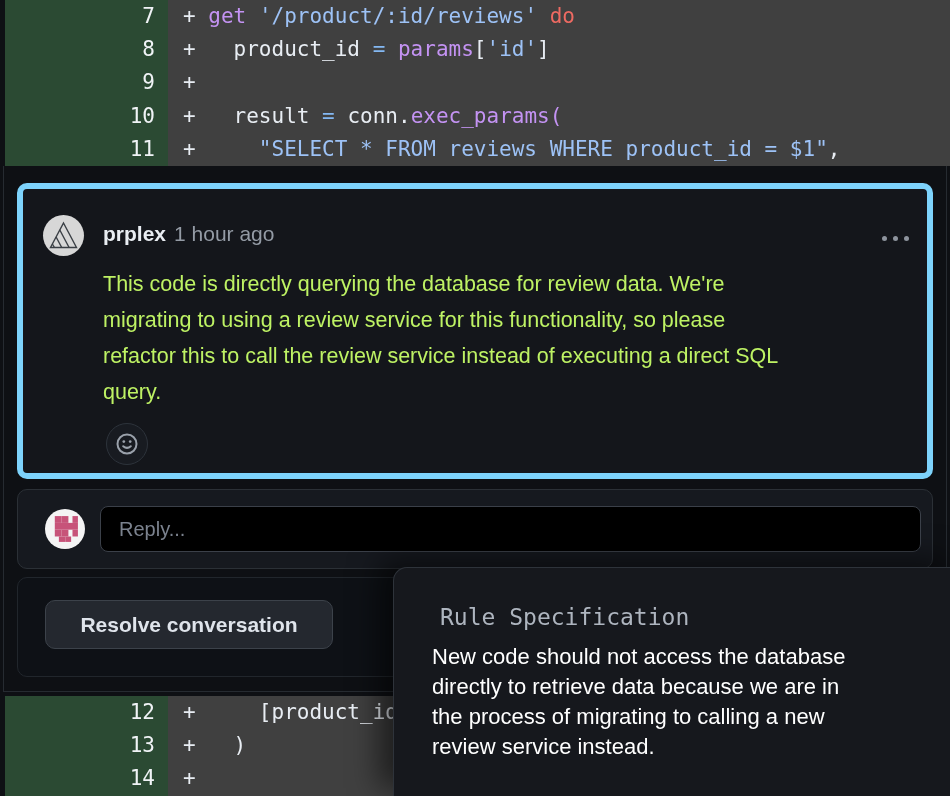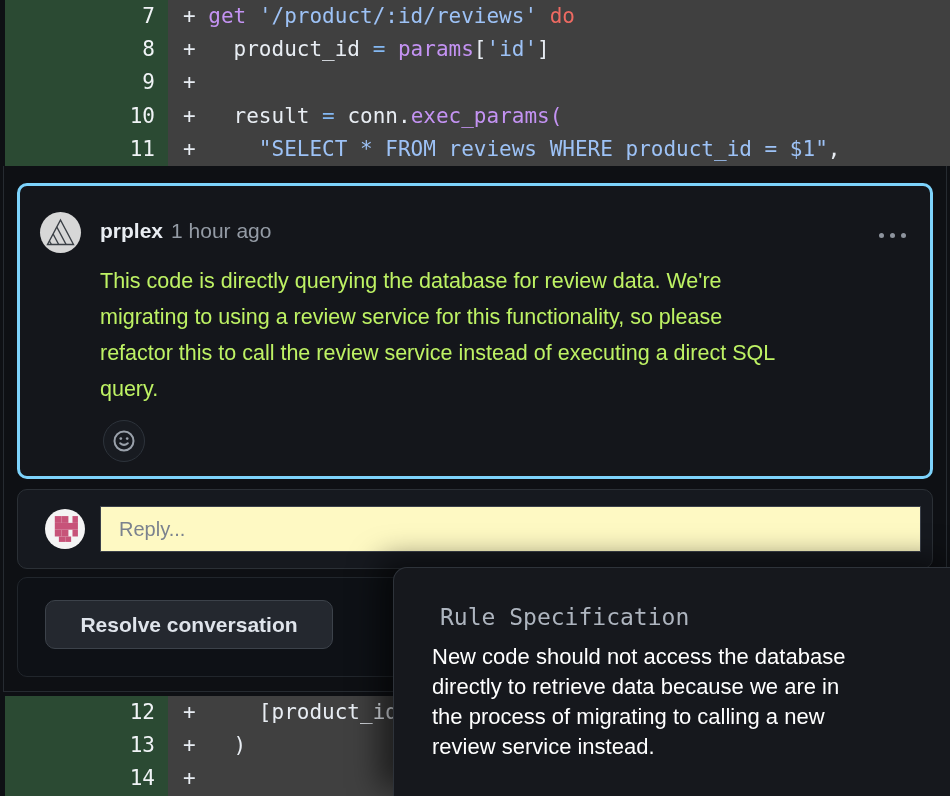--- a/index.html
+++ b/index.html
@@ -19,40 +19,40 @@
   .tok-str { color:#9dc2f6; }
   .tok-op { color:#84b8f3; }
   .tok-red { color:#ee6a62; }
 
   
   #thread-frame { position:absolute; left:3px; top:166px; width:944px; height:526px;
     border-left:1px solid #262b31; border-right:1px solid #262b31; border-bottom:1px solid #262b31; }
 
   
   #comment-card { position:absolute; left:17px; top:183px; width:916px; height:296px;
-    background:#14161b; border:3px solid #7dd3fc; border-radius:10px; }
+    background:#14161b; border:6px solid #7dd3fc; border-radius:10px; }
   #comment-avatar { position:absolute; left:20px; top:26px; width:41px; height:41px; border-radius:50%;
     background:#d7d7d7; display:flex; align-items:center; justify-content:center; }
   #author-row { position:absolute; left:80px; top:33px; font-size:21px; white-space:nowrap; }
   #author-name { font-weight:700; color:#e9edf2; }
   #comment-time { color:#949ba5; margin-left:8px; }
   #kebab-button { position:absolute; left:852px; top:36px; width:40px; height:26px; display:flex;
     align-items:center; justify-content:center; gap:6px; background:transparent; border:none; cursor:pointer; }
   #kebab-button .dot { width:5px; height:5px; border-radius:50%; background:#8d939d; }
   #comment-body { position:absolute; left:80px; top:77px; width:824px; font-size:21.5px; line-height:36px; color:#bef264; }
   #smiley-button { position:absolute; left:83px; top:234px; width:42px; height:42px; border-radius:50%;
     background:#181b21; border:1px solid #2d333b; display:flex; align-items:center; justify-content:center; cursor:pointer; }
 
   
   #reply-strip { position:absolute; left:17px; top:489px; width:916px; height:80px;
     background:#16191f; border:1px solid #2b3036; border-radius:10px; }
   #reply-avatar { position:absolute; left:27px; top:19px; width:40px; height:40px; border-radius:50%;
     background:#f4f4f4; overflow:hidden; display:flex; align-items:center; justify-content:center; }
   #reply-input { position:absolute; left:82px; top:16px; width:821px; height:46px;
-    background:#fef9c3; border:1px solid #3b4049; border-radius:0; color:#7b828e;
+    background:#000000; border:1px solid #3b4049; border-radius:8px; color:#7b828e;
     font-size:20px; line-height:44px; padding-left:18px; }
 
   
   #resolve-box { position:absolute; left:17px; top:577px; width:916px; height:100px;
     background:#0e1116; border:1px solid #21262c; border-radius:10px; }
   #resolve-button { position:absolute; left:27px; top:22px; width:288px; height:49px;
     background:#24282f; border:1px solid #3c424a; border-radius:10px;
     color:#dfe4eb; font-weight:700; font-size:21px; line-height:46px; cursor:pointer;
     font-family:"Liberation Sans", sans-serif; }
 

